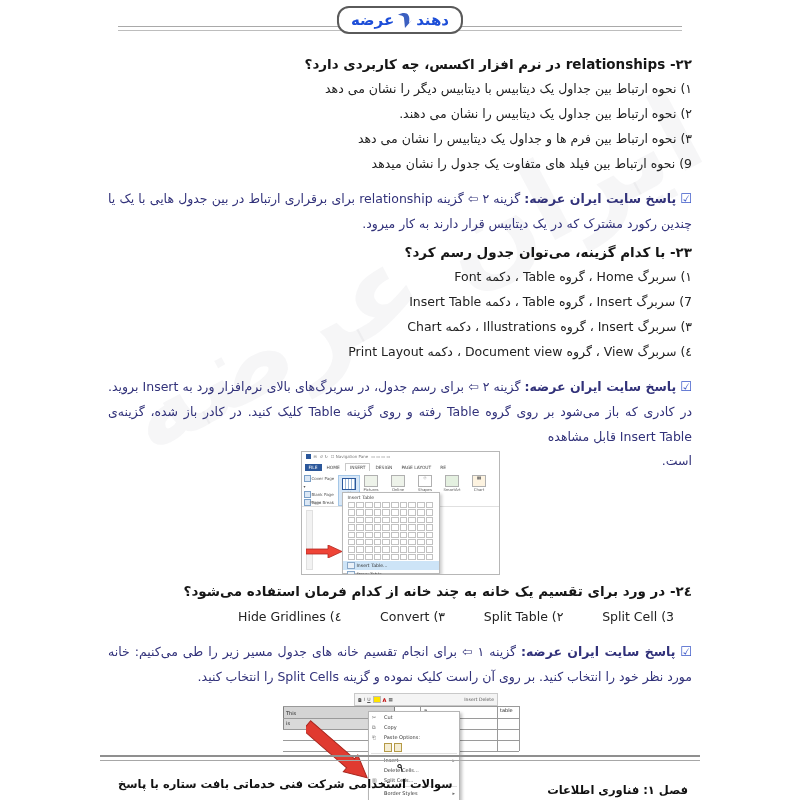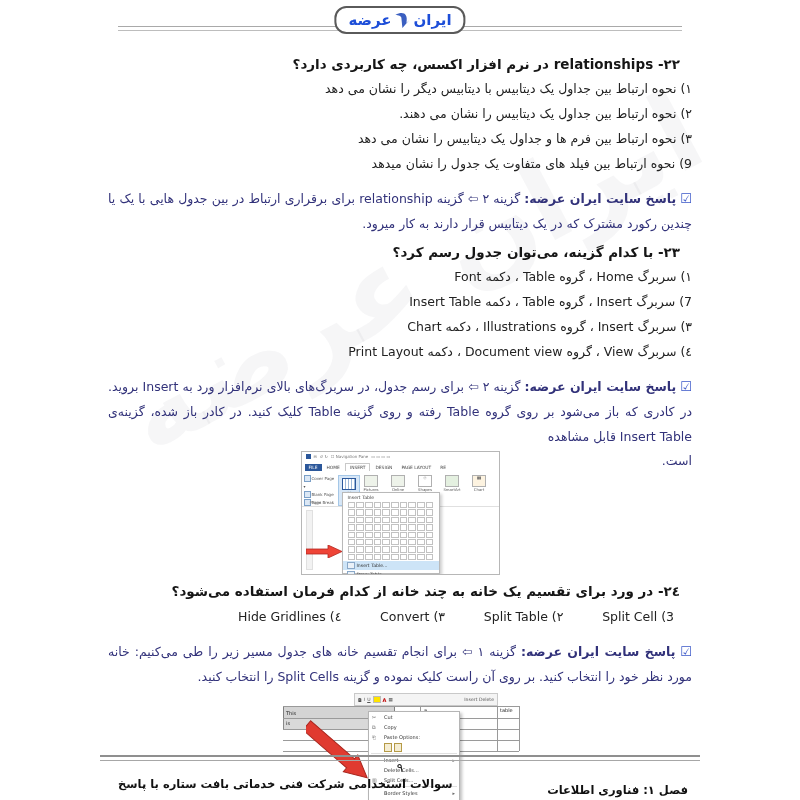--- a/index.html
+++ b/index.html
@@ -12,21 +12,21 @@
   .logo-badge{position:absolute;left:50%;top:6px;transform:translateX(-50%);
        background:#fff;border:2px solid #5a5a5a;border-radius:12px;
        padding:3px 12px;display:flex;align-items:center;gap:3px;z-index:2;}
   .logo-badge .lg{font-size:15px;font-weight:bold;color:#1d4ed8;line-height:18px;}
   
   .watermark{position:absolute;top:210px;left:90px;width:640px;font-size:110px;font-weight:bold;
        color:rgba(100,100,120,0.06);transform:rotate(-28deg);pointer-events:none;
        white-space:nowrap;z-index:0;}
   
   .content{position:relative;padding:2px 108px 0 108px;z-index:1;color:#1d1d1d;}
-  .qhead{font-size:13.5px;font-weight:bold;color:#161616;line-height:24px;margin:4px 12px 0 0;}
+  .qhead{font-size:13.5px;font-weight:bold;color:#161616;line-height:24px;margin:4px 0 0 0;}
   .opts{list-style:none;margin:0;padding:0;}
   .opts li{font-size:12.5px;line-height:25px;color:#222;}
   .ans{margin:10px 0 0 0;font-size:12.5px;line-height:25px;color:#32327a;text-align:justify;}
   .ans .chk{color:#3a57c8;font-size:13px;}
   .ans .albl{font-weight:bold;}
   .ltr{direction:ltr;unicode-bidi:isolate;}
   .optrow{display:flex;direction:rtl;margin:2px 18px 0 130px;justify-content:space-between;
        font-size:12.5px;line-height:24px;color:#222;}
   .imgrow{position:relative;margin-top:2px;}
   .imgrow .tail{position:absolute;right:0;top:2px;font-size:12.5px;color:#32327a;}
@@ -98,21 +98,21 @@
   .f-title{position:absolute;left:118px;top:1px;}
 </style>
 </head>
 <body>
 
 <div class="page">
 
   <div class="header">
     <div class="rule"></div>
     <div class="logo-badge">
-      <span class="lg">ایران</span>
+      <span class="lg">دهند</span>
       <svg width="16" height="18" viewBox="0 0 16 18">
         <path d="M1,4 C8,0 14,2 12,12 L15,9 L8,17 L7,7 C7,5 4,4 1,4 Z" fill="#3b5fc0"></path>
       </svg>
       <span class="lg">عرضه</span>
     </div>
   </div>
 
   <div class="watermark">ایران عرضه</div>
 
   <div class="content">

